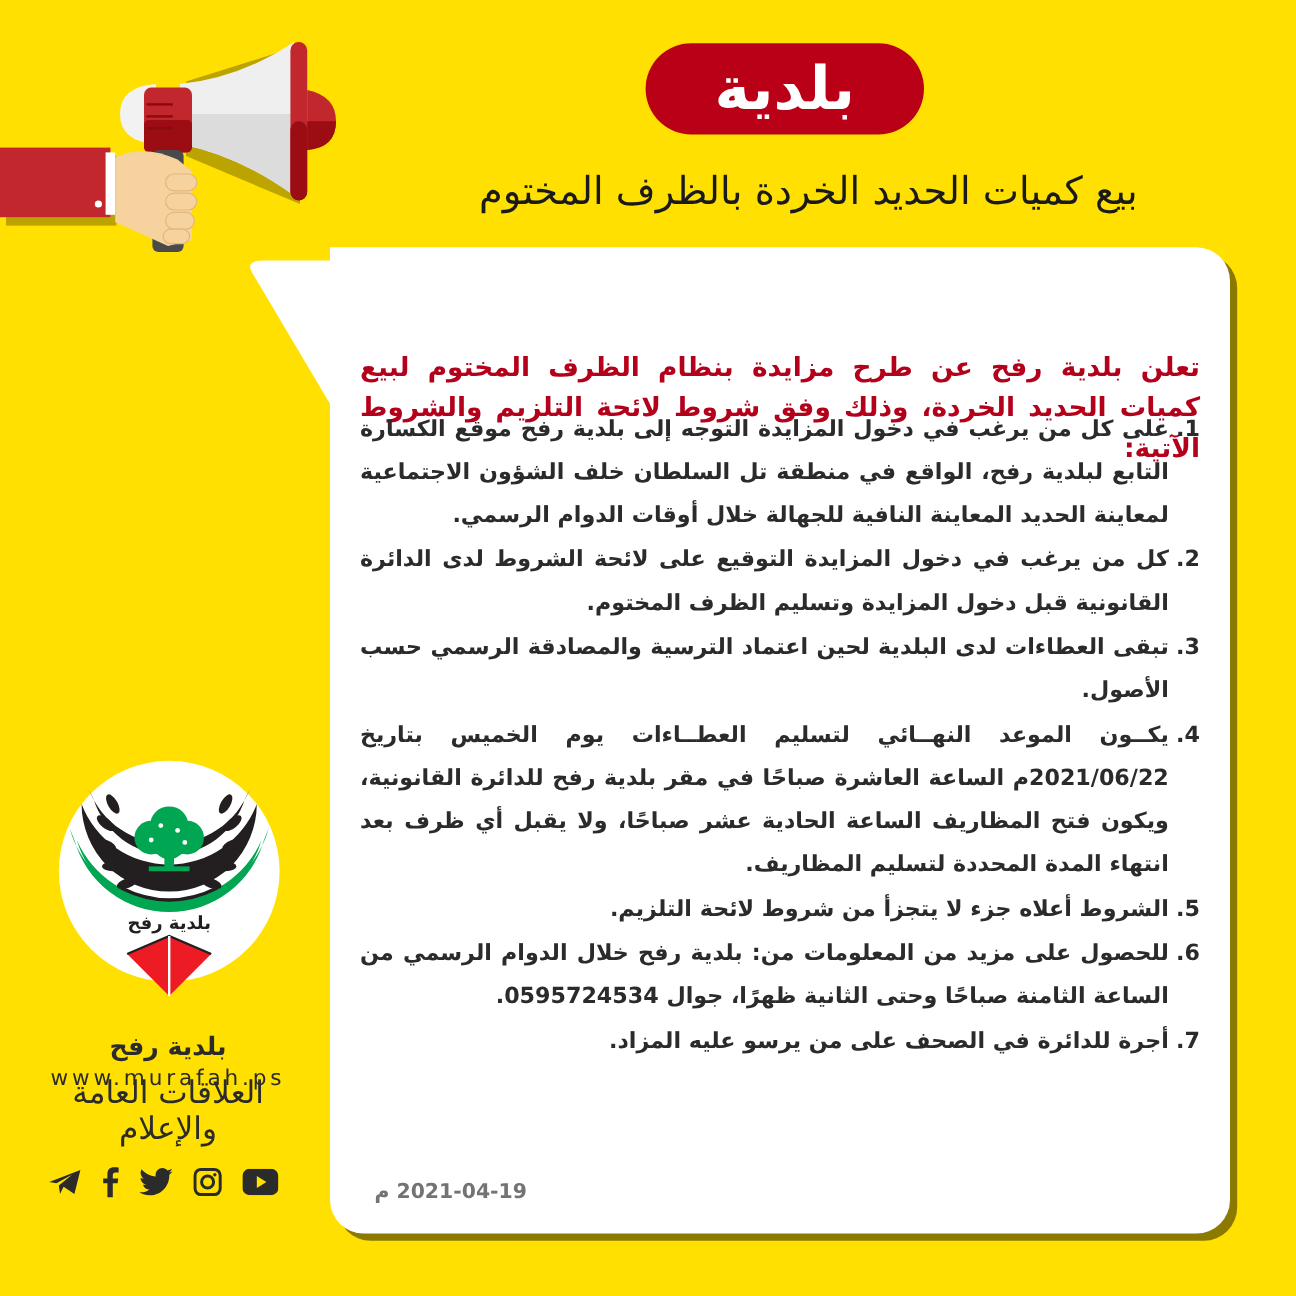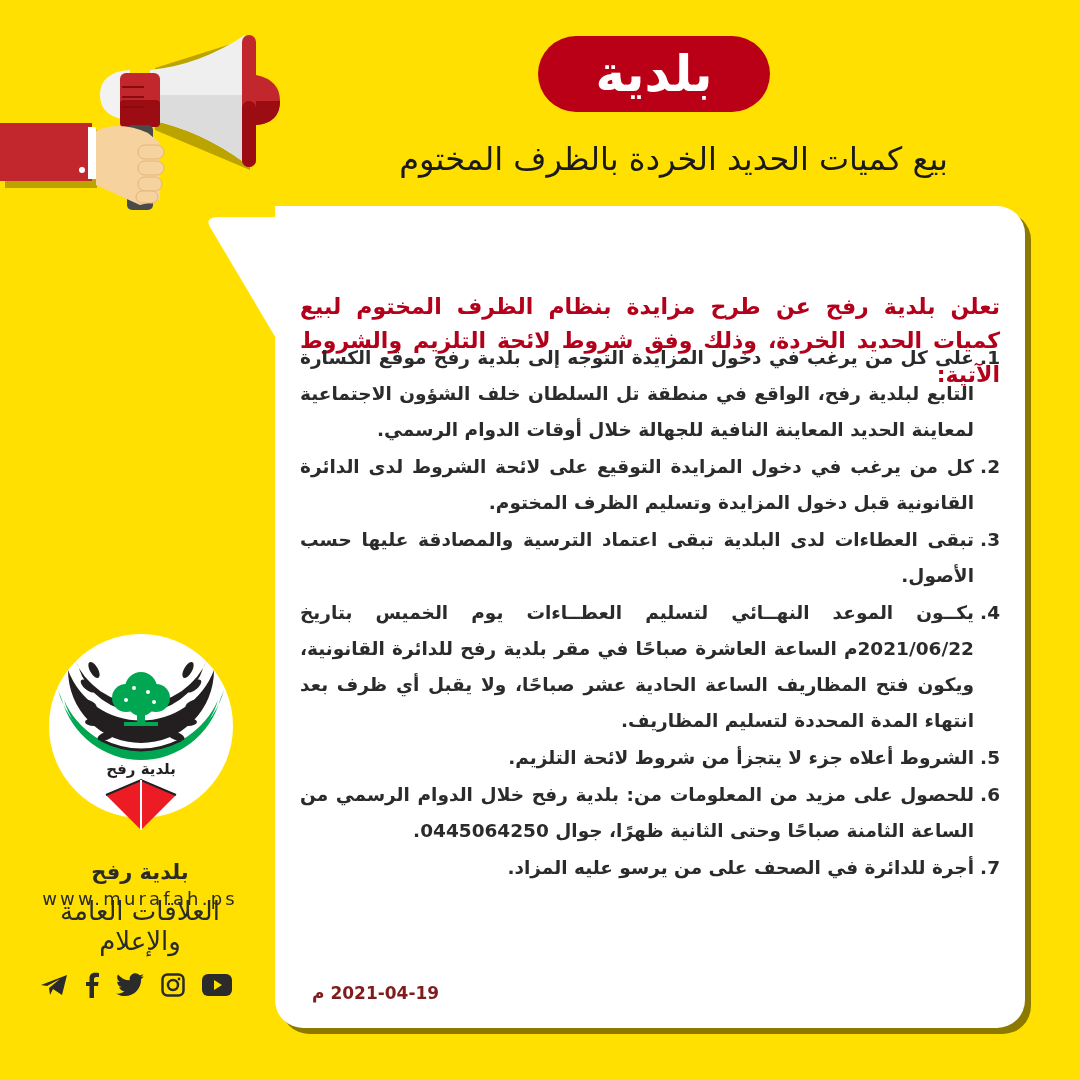--- a/index.html
+++ b/index.html
@@ -37,21 +37,21 @@
   }
   .terms {
     position: absolute; right: 80px; top: 340px; width: 700px;
     direction: rtl; color: #2b2b2b; font-weight: bold; font-size: 18.5px;
   }
   .term { display: flex; flex-direction: row; line-height: 36px; margin-bottom: 1px; }
   .term .num { width: 26px; flex: none; text-align: right; }
   .term .txt { flex: 1; text-align: justify; }
   .date {
     position: absolute; left: 312px; top: 983px;
-    color: #7f1d1d; font-size: 17px; direction: rtl; font-weight: bold;
+    color: #737373; font-size: 17px; direction: rtl; font-weight: bold;
   }
   .logo { position: absolute; left: 46px; top: 630px; width: 190px; height: 202px; }
   .org { position: absolute; left: 20px; width: 240px; text-align: center; color: #2b2b2b; }
   .org-name { top: 860px; font-weight: bold; font-size: 21px; direction: rtl; }
   .org-dept { top: 896px; font-size: 26px; direction: rtl; }
   .org-web { top: 888px; font-size: 18px; letter-spacing: 3.2px; }
   .social { position: absolute; left: 40px; top: 968px; width: 192px; height: 34px; display: flex; justify-content: space-between; align-items: center; }
   .social span { display: inline-flex; }
 </style>
 </head>
@@ -108,33 +108,33 @@
   <div class="term">
     <span class="num">1.</span>
     <span class="txt">على كل من يرغب في دخول المزايدة التوجه إلى بلدية رفح موقع الكسارة التابع لبلدية رفح، الواقع في منطقة تل السلطان خلف الشؤون الاجتماعية لمعاينة الحديد المعاينة النافية للجهالة خلال أوقات الدوام الرسمي.</span>
   </div>
   <div class="term">
     <span class="num">2.</span>
     <span class="txt">كل من يرغب في دخول المزايدة التوقيع على لائحة الشروط لدى الدائرة القانونية قبل دخول المزايدة وتسليم الظرف المختوم.</span>
   </div>
   <div class="term">
     <span class="num">3.</span>
-    <span class="txt">تبقى العطاءات لدى البلدية تبقى اعتماد الترسية والمصادقة عليها حسب الأصول.</span>
+    <span class="txt">تبقى العطاءات لدى البلدية لحين اعتماد الترسية والمصادقة الرسمي حسب الأصول.</span>
   </div>
   <div class="term">
     <span class="num">4.</span>
     <span class="txt">يكــون الموعد النهــائي لتسليم العطــاءات يوم الخميس بتاريخ 2021/06/22م الساعة العاشرة صباحًا في مقر بلدية رفح للدائرة القانونية، ويكون فتح المظاريف الساعة الحادية عشر صباحًا، ولا يقبل أي ظرف بعد انتهاء المدة المحددة لتسليم المظاريف.</span>
   </div>
   <div class="term">
     <span class="num">5.</span>
     <span class="txt">الشروط أعلاه جزء لا يتجزأ من شروط لائحة التلزيم.</span>
   </div>
   <div class="term">
     <span class="num">6.</span>
-    <span class="txt">للحصول على مزيد من المعلومات من: بلدية رفح خلال الدوام الرسمي من الساعة الثامنة صباحًا وحتى الثانية ظهرًا، جوال 0445064250.</span>
+    <span class="txt">للحصول على مزيد من المعلومات من: بلدية رفح خلال الدوام الرسمي من الساعة الثامنة صباحًا وحتى الثانية ظهرًا، جوال 0595724534.</span>
   </div>
   <div class="term">
     <span class="num">7.</span>
     <span class="txt">أجرة للدائرة في الصحف على من يرسو عليه المزاد.</span>
   </div>
 </div>
 
 <div class="date">2021-04-19 م</div>
 
 <svg class="logo" viewBox="0 0 190 202">

